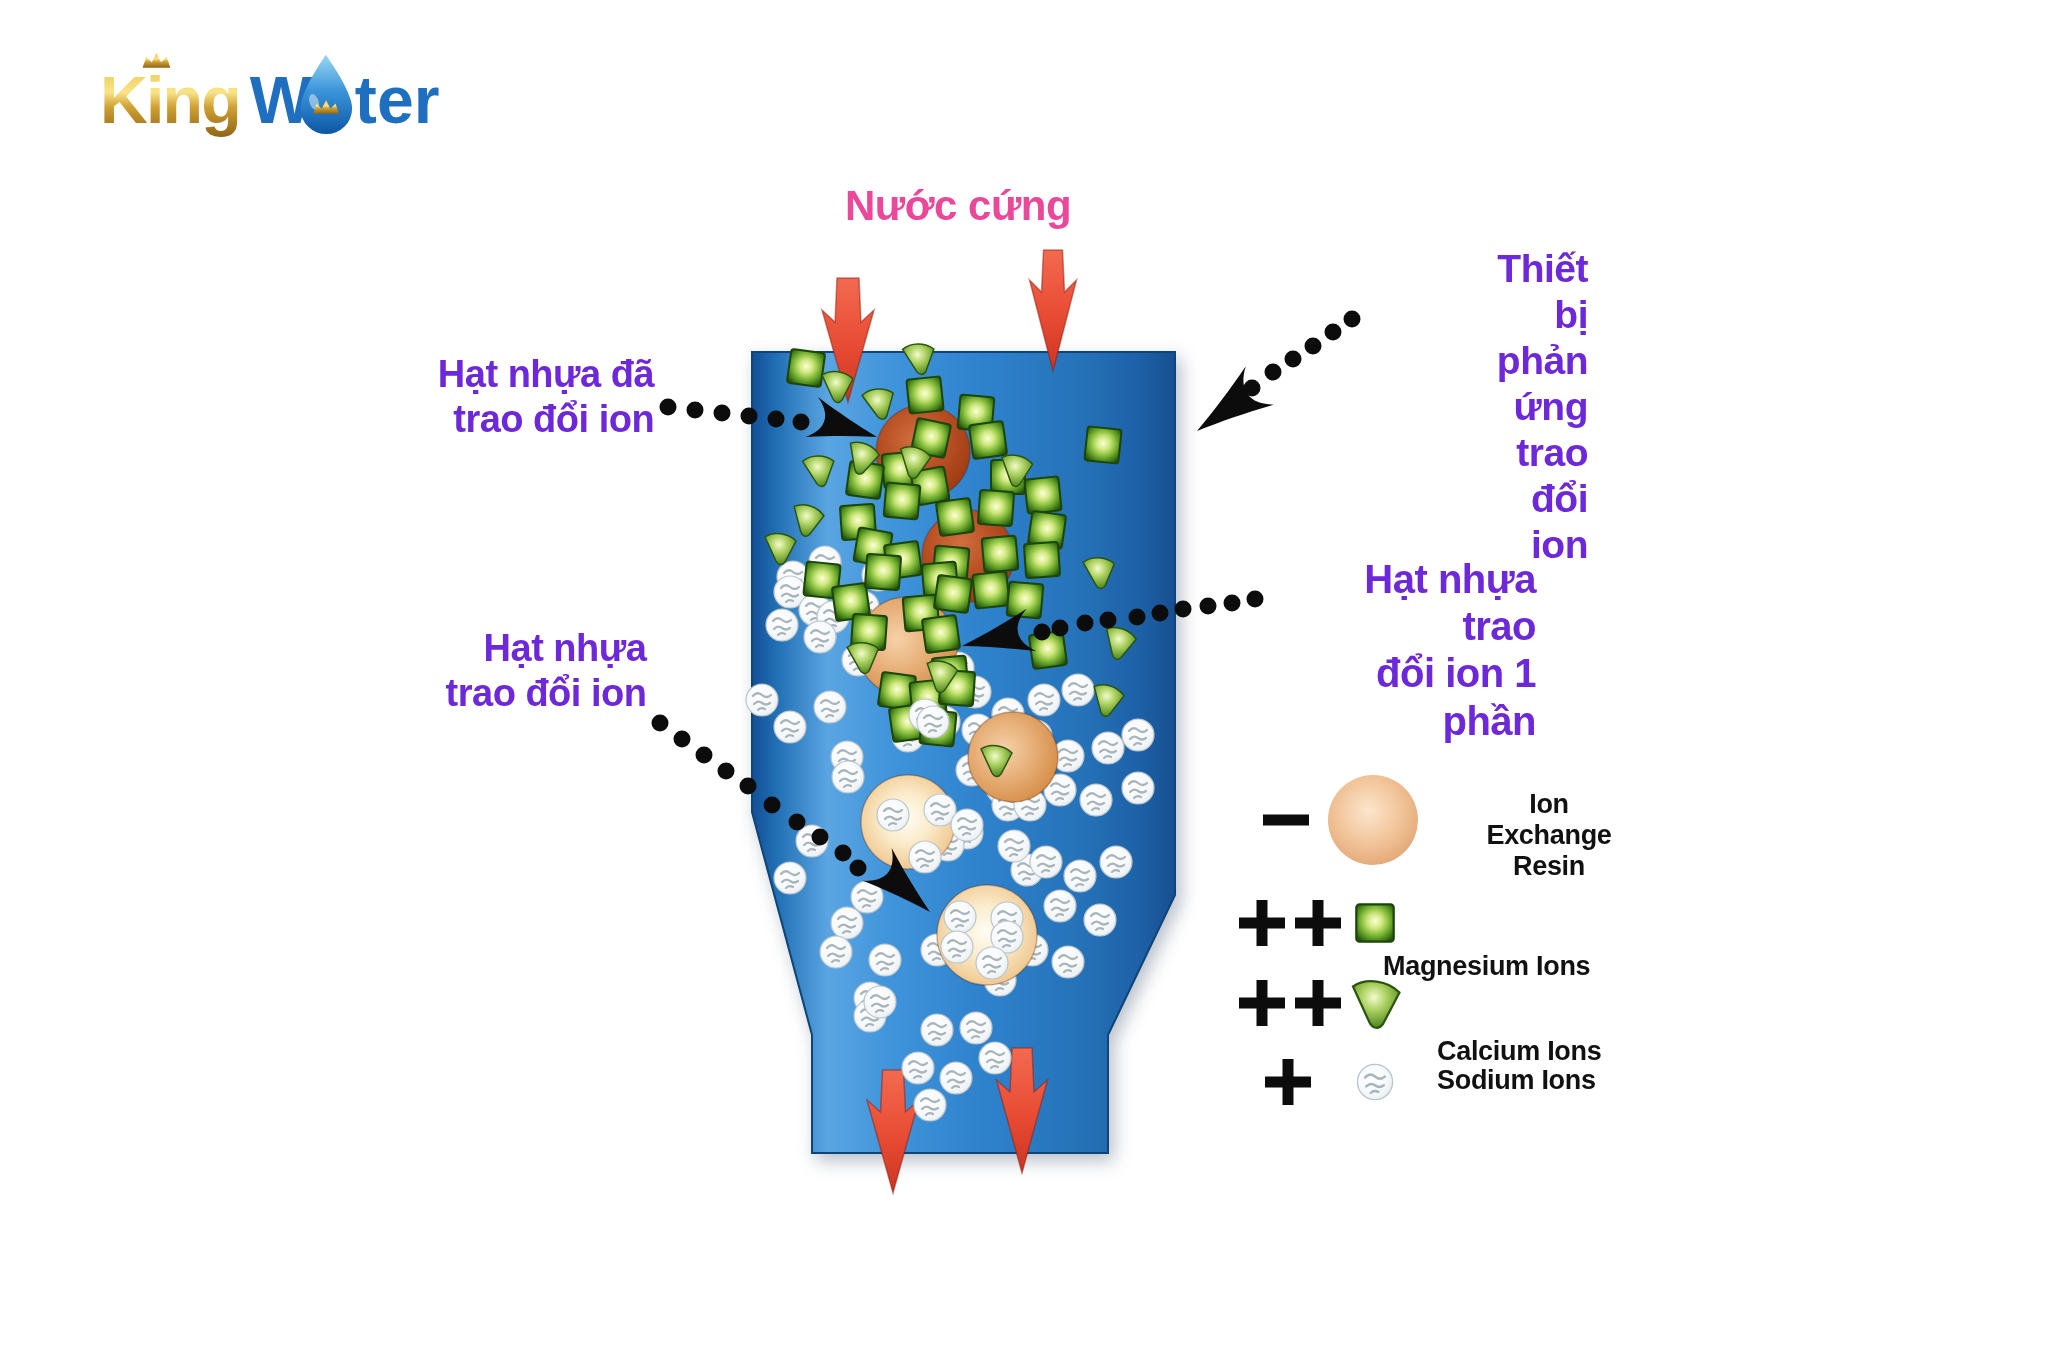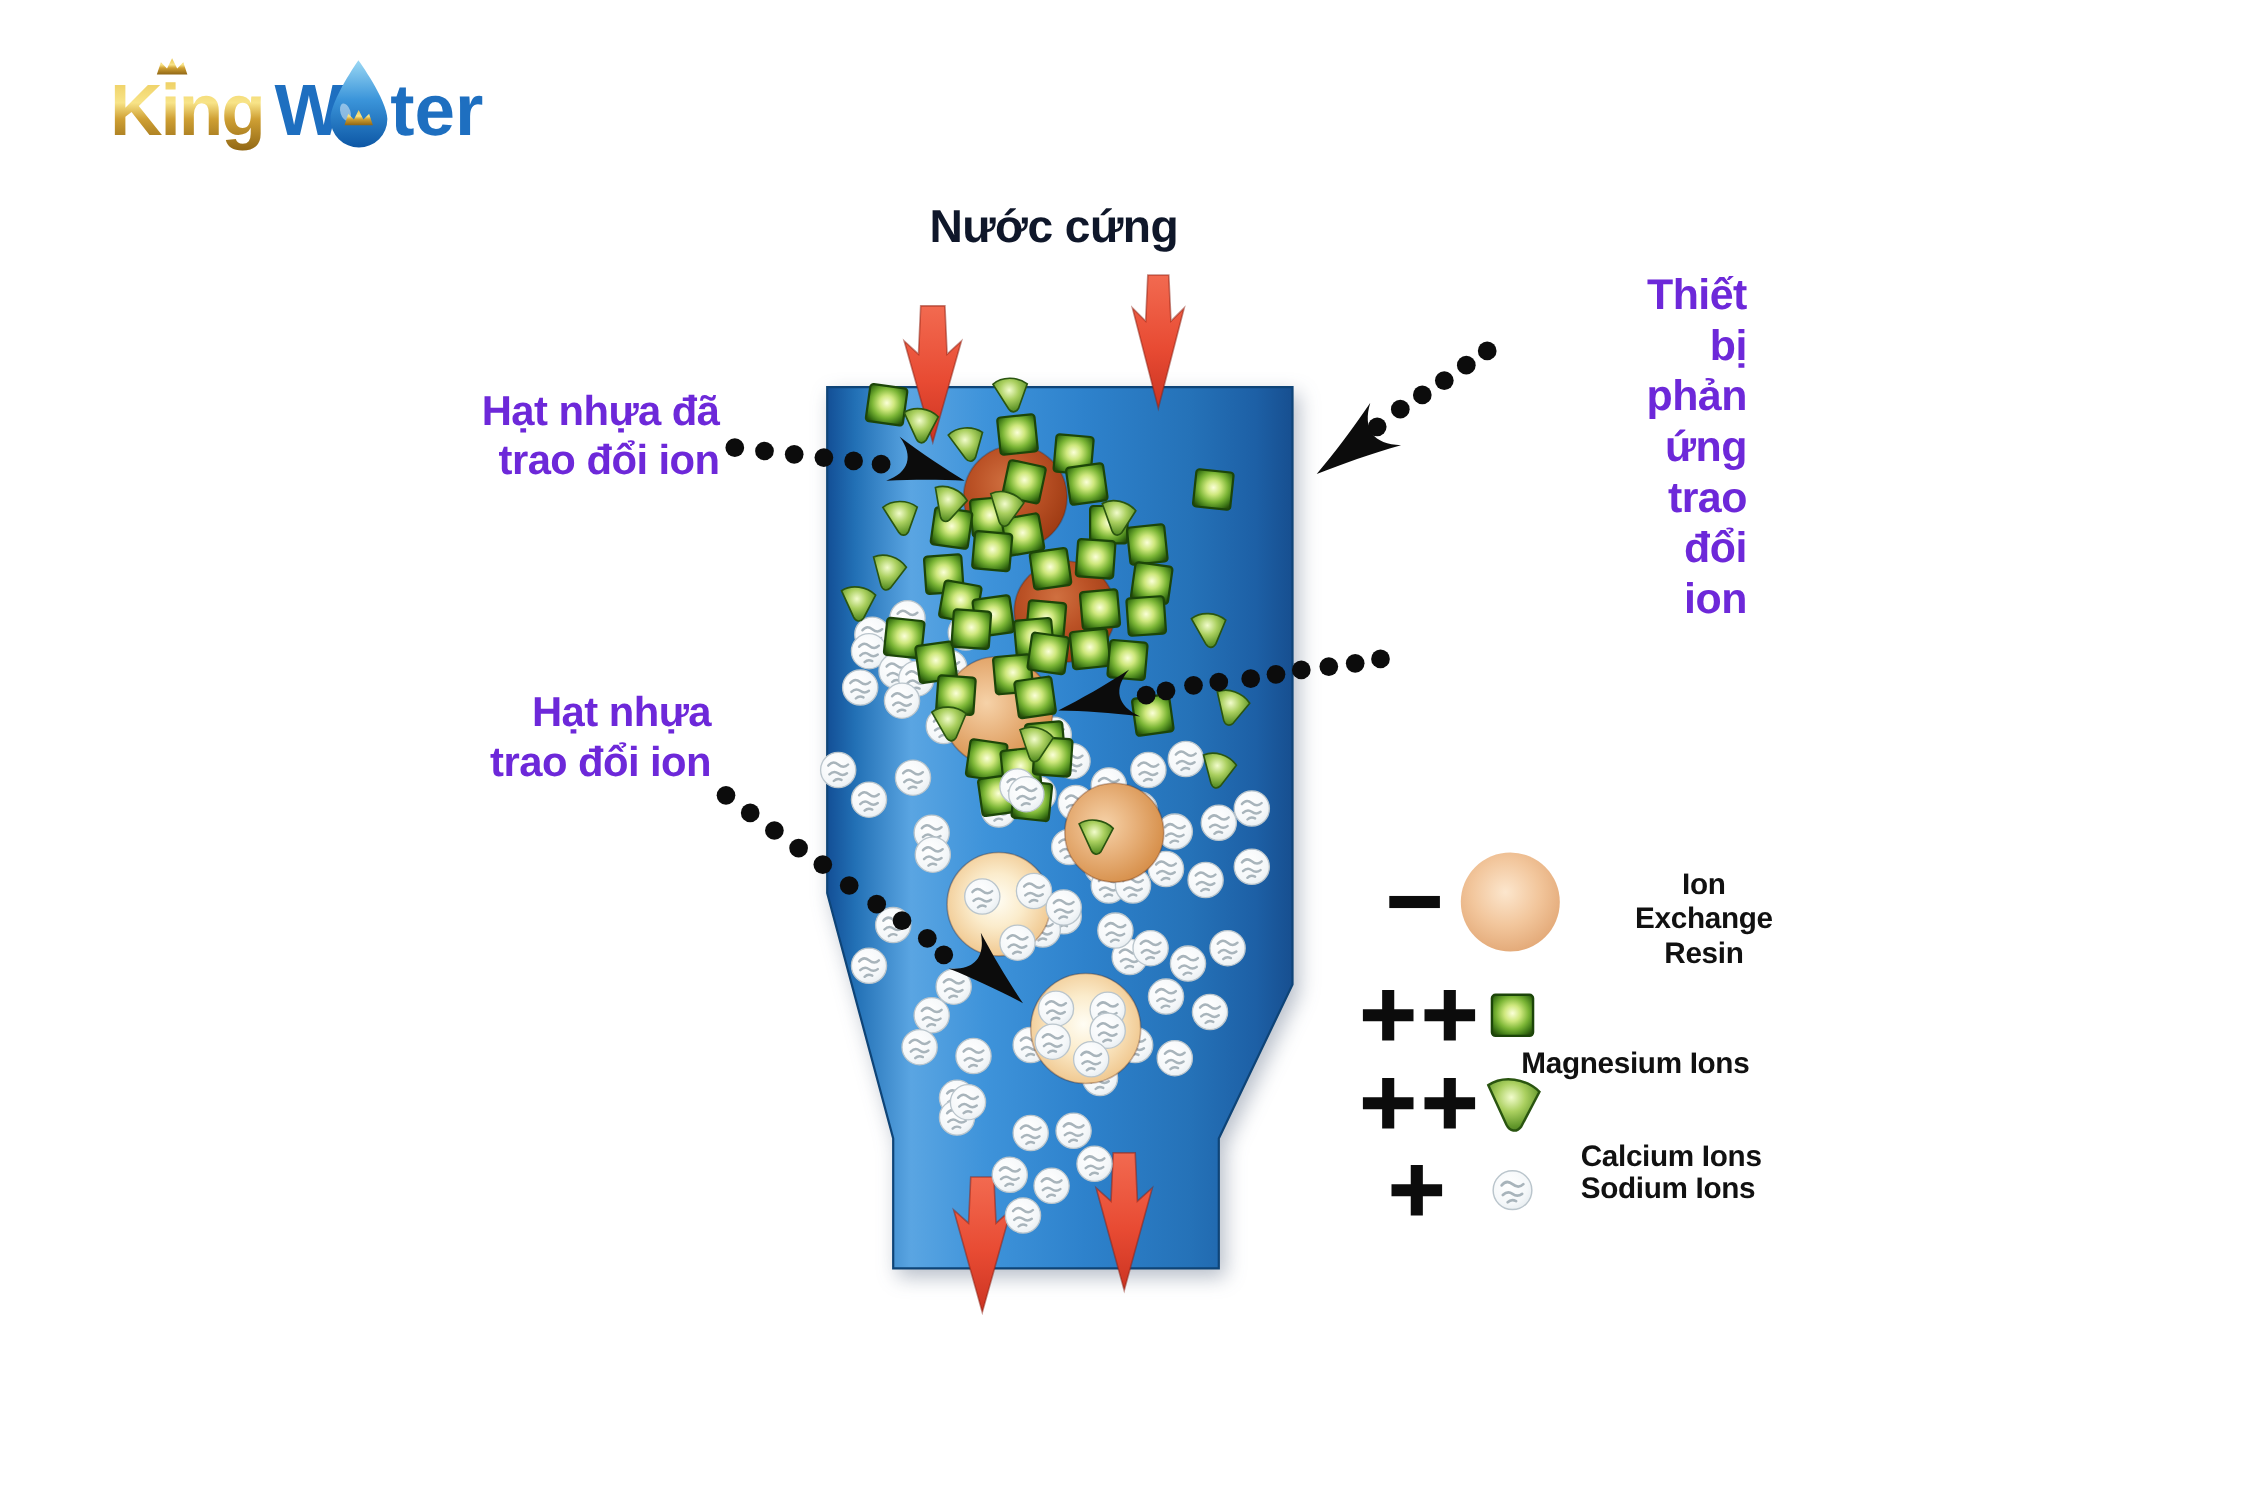--- a/index.html
+++ b/index.html
@@ -4,21 +4,21 @@
 <style>
   html,body{margin:0;padding:0;background:#fff;}
   #stage{position:relative;width:1648px;height:1365px;background:#ffffff;overflow:hidden;
          font-family:"Liberation Sans","DejaVu Sans",sans-serif;}
   #scene{position:absolute;left:0;top:0;}
   .ann{position:absolute;transform:translateX(-50%);text-align:right;font-weight:bold;
        color:#6d28d9;white-space:pre-line;line-height:1.18;letter-spacing:-0.5px;}
   .legend-label{position:absolute;font-weight:bold;color:#111;font-size:27px;
        line-height:1.15;white-space:pre-line;letter-spacing:-0.3px;}
   .legend-label.centered{transform:translateX(-50%);text-align:center;}
-  #title{position:absolute;transform:translateX(-50%);font-weight:bold;color:#0f172a;
+  #title{position:absolute;transform:translateX(-50%);font-weight:bold;color:#ec4899;
        font-size:42px;letter-spacing:-0.5px;}
 </style>
 </head>
 <body>
 
 <div id="stage">
 
   <svg id="scene" width="2048" height="1365" viewBox="0 0 2048 1365">
     <defs>
       <linearGradient id="gVessel" x1="0" y1="0" x2="1" y2="0">
@@ -334,20 +334,22 @@
     </g>
     <text x="283" y="78" font-size="73" font-weight="bold" fill="#1e6fc0">ter</text>
   </svg>
 
   <div id="title" style="left:958px;top:182px;">Nước cứng</div>
 
   <div class="ann" style="left:546px;top:352px;font-size:38px;">Hạt nhựa đã
 trao đổi ion</div>
   <div class="ann" style="left:1528px;top:246px;font-size:39px;">Thiết bị phản ứng
 trao đổi ion</div>
+  <div class="ann" style="left:1424px;top:556px;font-size:40px;">Hạt nhựa trao
+đổi ion 1 phần</div>
   <div class="ann" style="left:518px;top:626px;font-size:38px;margin-left:28px;">Hạt nhựa
 trao đổi ion</div>
 
   <div class="legend-label centered" style="left:1517px;top:789px;margin-left:32px;">Ion Exchange
 Resin</div>
   <div class="legend-label" style="left:1383px;top:906px;margin-top:45px;">Magnesium Ions</div>
   <div class="legend-label" style="left:1437px;top:1036px;">Calcium Ions</div>
   <div class="legend-label" style="left:1437px;top:1065px;">Sodium Ions</div>
 
 </div>

